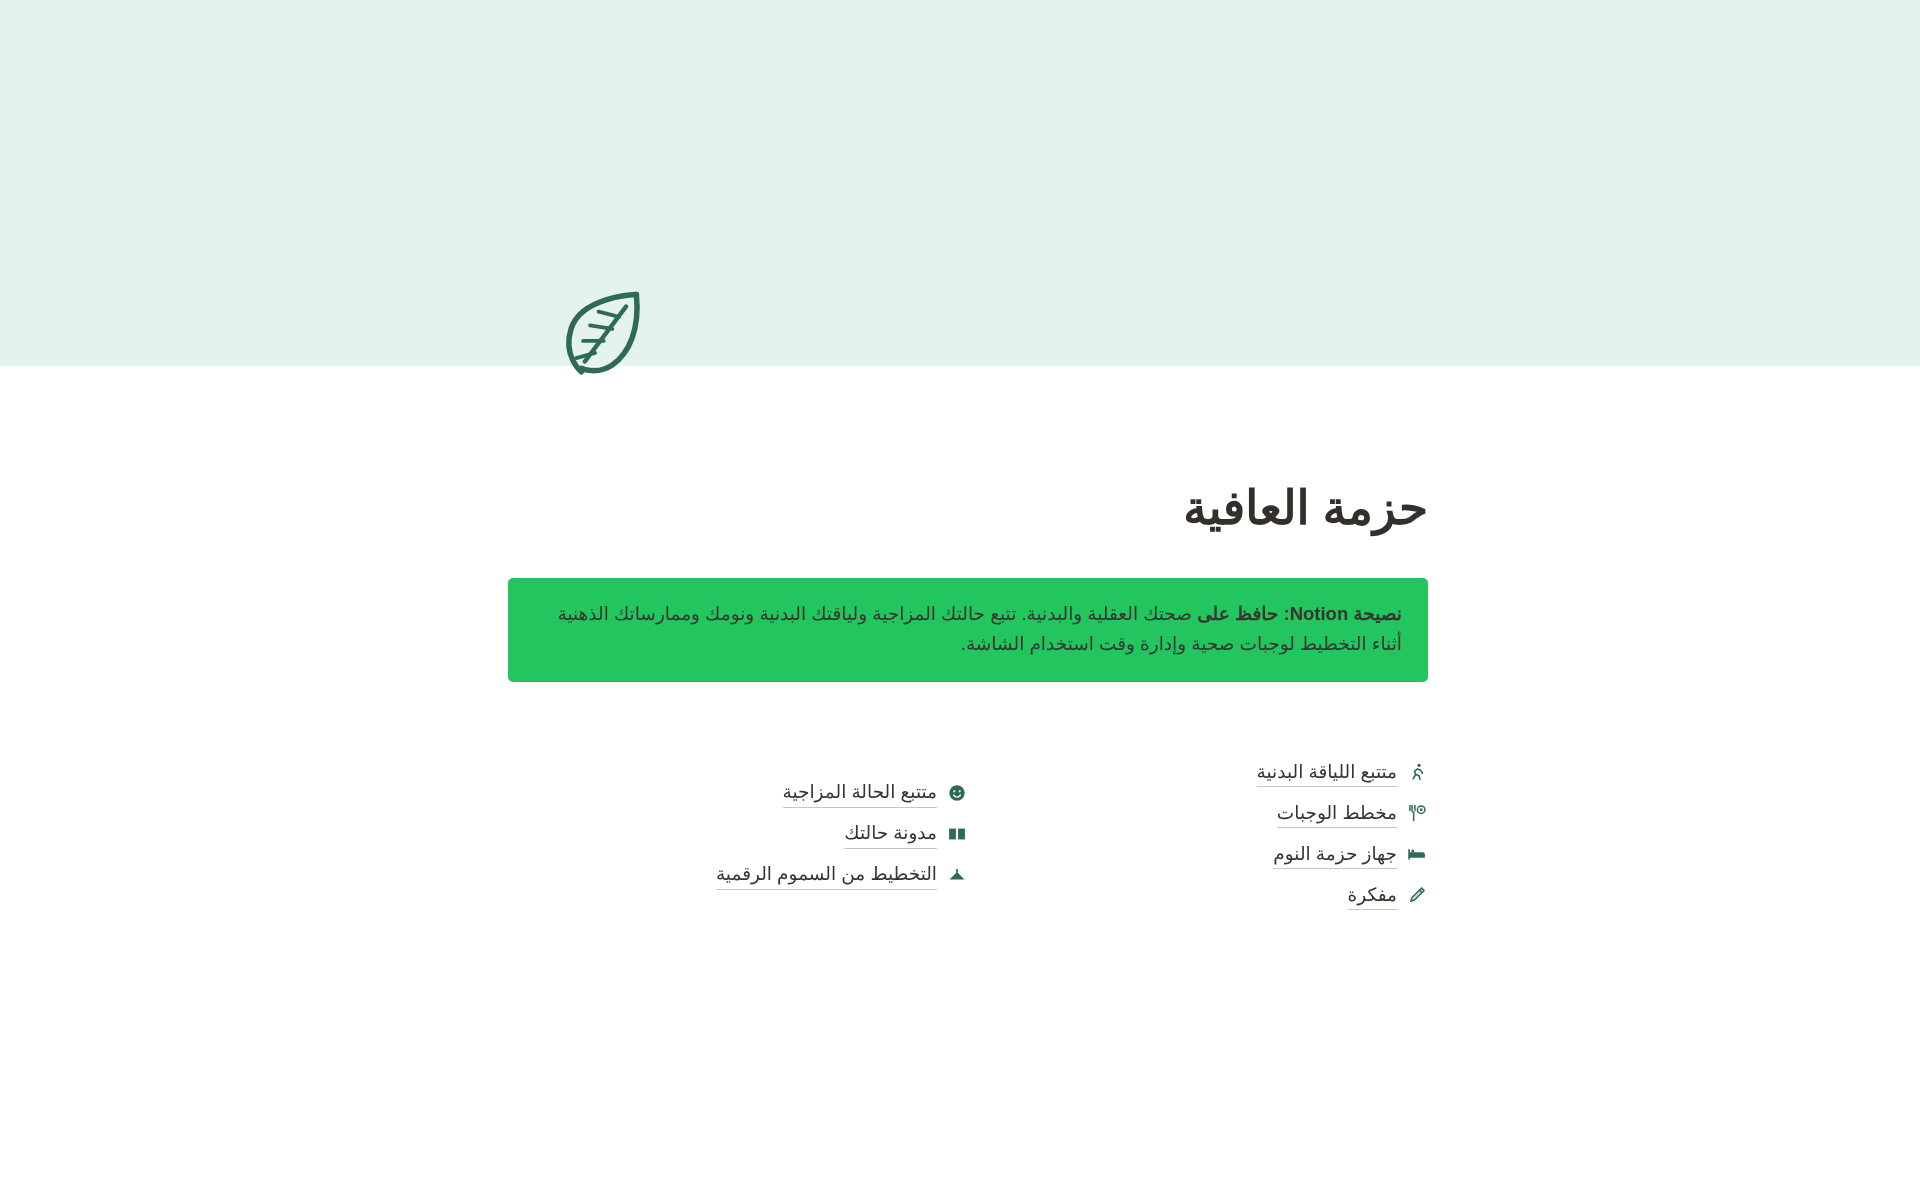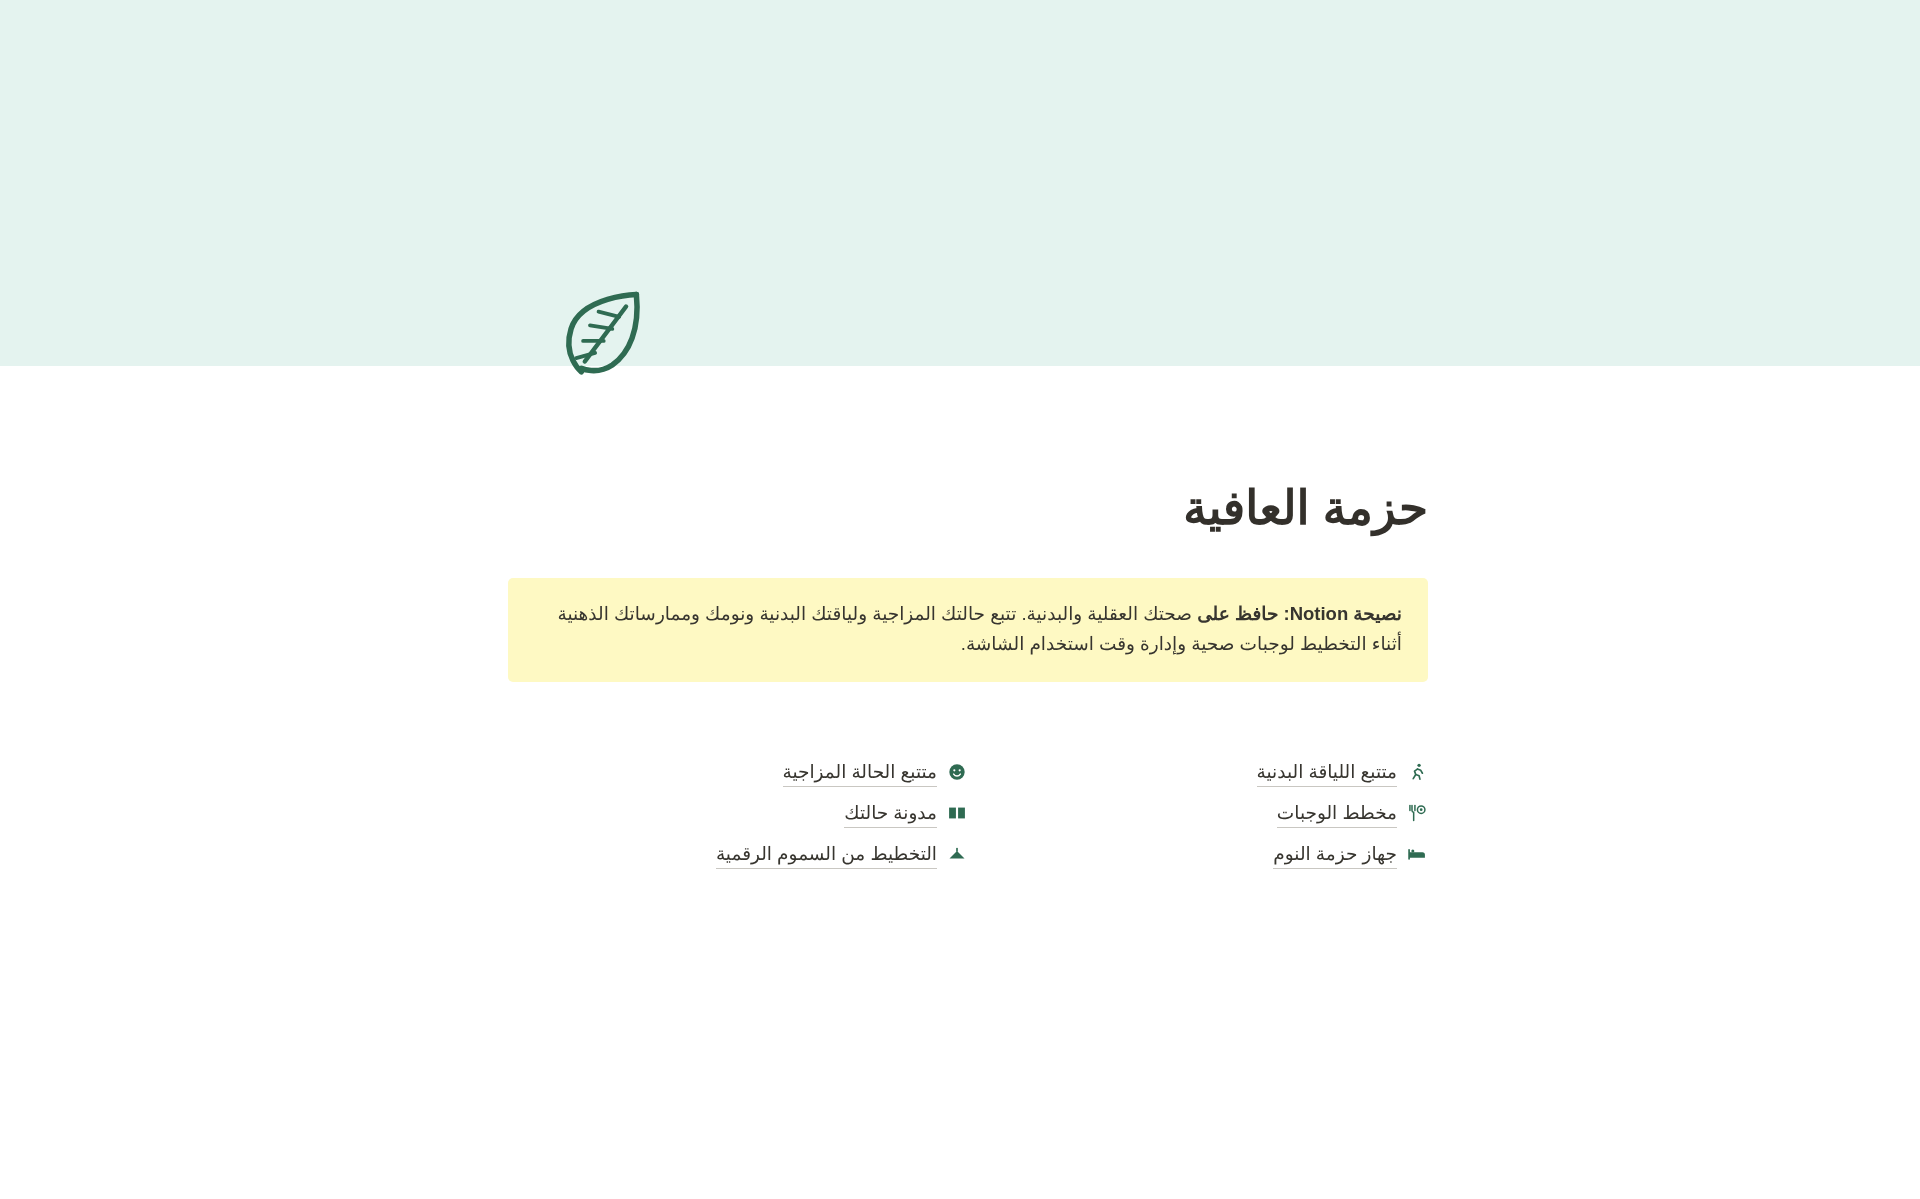--- a/index.html
+++ b/index.html
@@ -56,21 +56,21 @@
   .page-title {
     font-size: 47px;
     line-height: 1.15;
     font-weight: bold;
     color: #33302b;
     margin: 0 0 43px 0;
     letter-spacing: 0px;
   }
 
   .callout {
-    background: #fef9c3;
+    background: #22c55e;
     border-radius: 5px;
     padding: 21px 26px 23px 26px;
     margin-bottom: 74px;
     font-size: 18.5px;
     line-height: 1.62;
     color: #37352f;
     text-align: right;
   }
   .callout b { font-weight: bold; }
 
@@ -175,20 +175,29 @@
           <span class="link-icon">
             <svg width="20" height="20" viewBox="0 0 24 24" fill="none" xmlns="http://www.w3.org/2000/svg">
               <path d="M2.5 7v11" stroke="#2f6b52" stroke-width="2" stroke-linecap="round"></path>
               <path d="M2.5 16.5h19V13a3 3 0 00-3-3H2.5" fill="#2f6b52"></path>
               <circle cx="7" cy="8.5" r="1.8" fill="#2f6b52"></circle>
             </svg>
           </span>
           <span class="link-text">جهاز حزمة النوم</span>
         </div>
 
+        <div class="link-row">
+          <span class="link-icon">
+            <svg width="20" height="20" viewBox="0 0 24 24" fill="none" xmlns="http://www.w3.org/2000/svg">
+              <path d="M17.5 3.5l3 3L9 18l-4.5 1.5L6 15 17.5 3.5z" stroke="#2f6b52" stroke-width="1.8" stroke-linejoin="round" fill="#2f6b52" fill-opacity="0.25"></path>
+              <path d="M15 6l3 3" stroke="#2f6b52" stroke-width="1.6" stroke-linecap="round"></path>
+            </svg>
+          </span>
+          <span class="link-text">مفكرة</span>
+        </div>
 
       </div>
 
       <div class="links-col order-2">
 
         <div class="link-row">
           <span class="link-icon">
             <svg width="20" height="20" viewBox="0 0 24 24" fill="none" xmlns="http://www.w3.org/2000/svg">
               <circle cx="12" cy="12" r="9.2" fill="#2f6b52"></circle>
               <circle cx="8.8" cy="10" r="1.3" fill="#ffffff"></circle>

